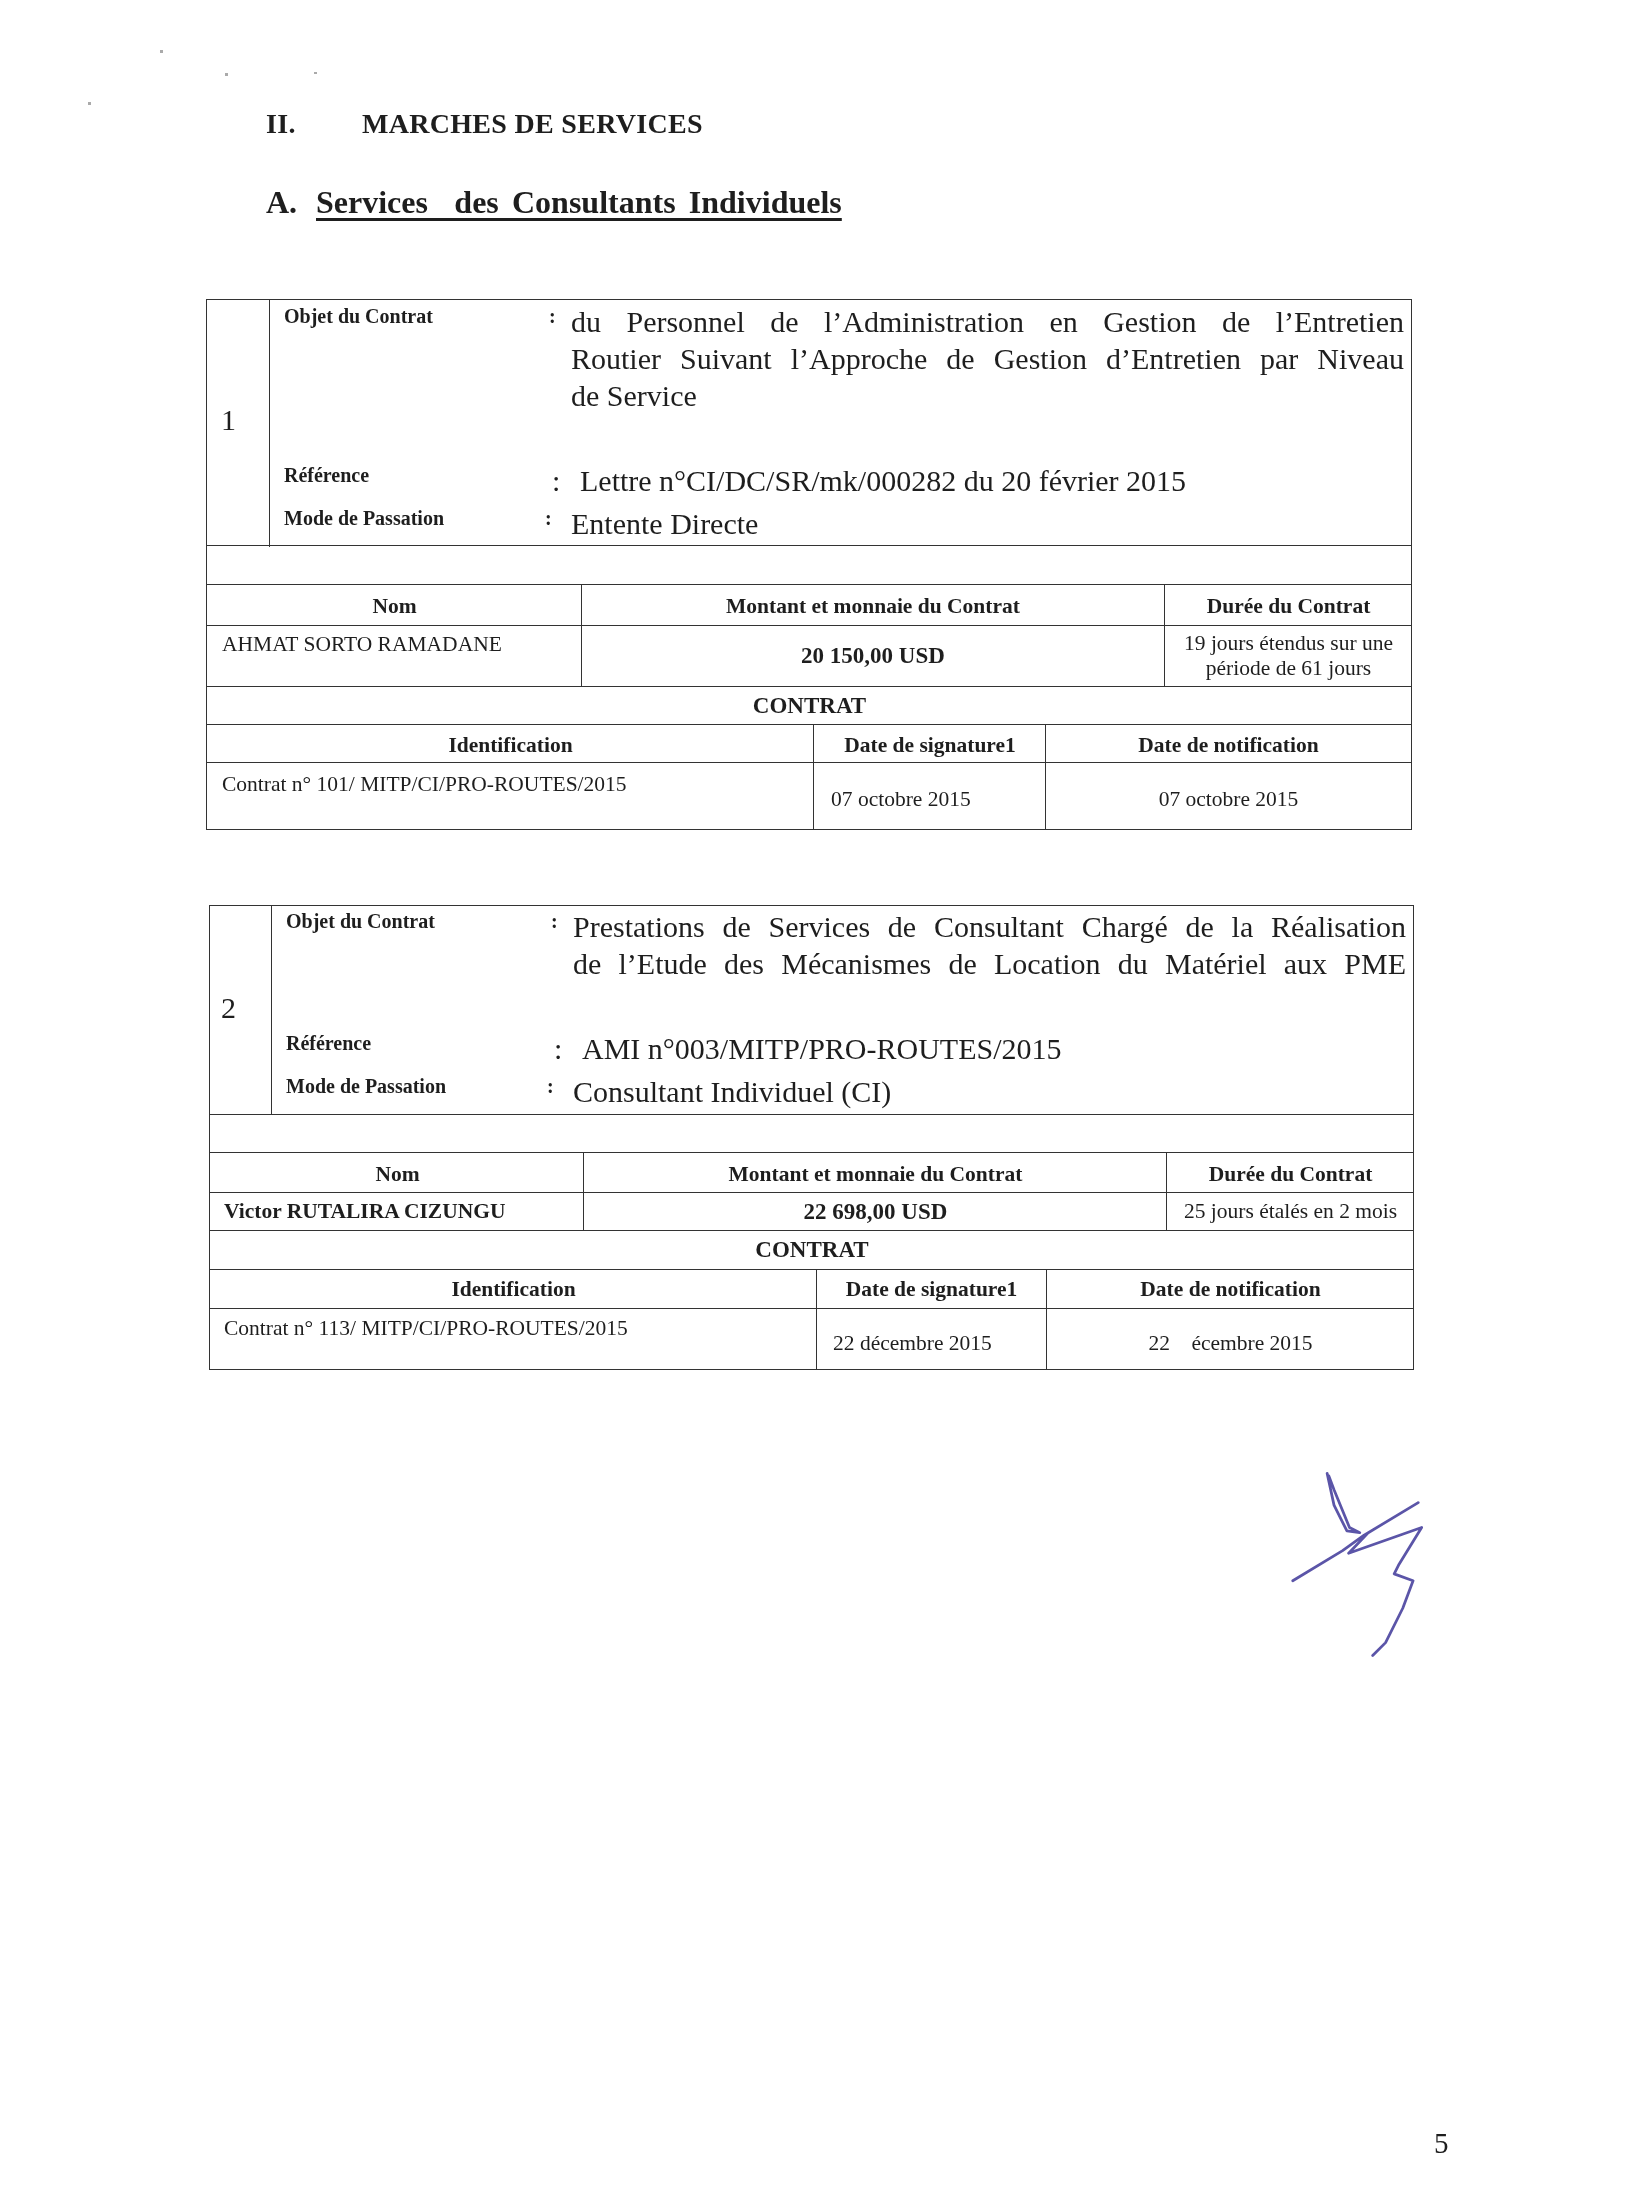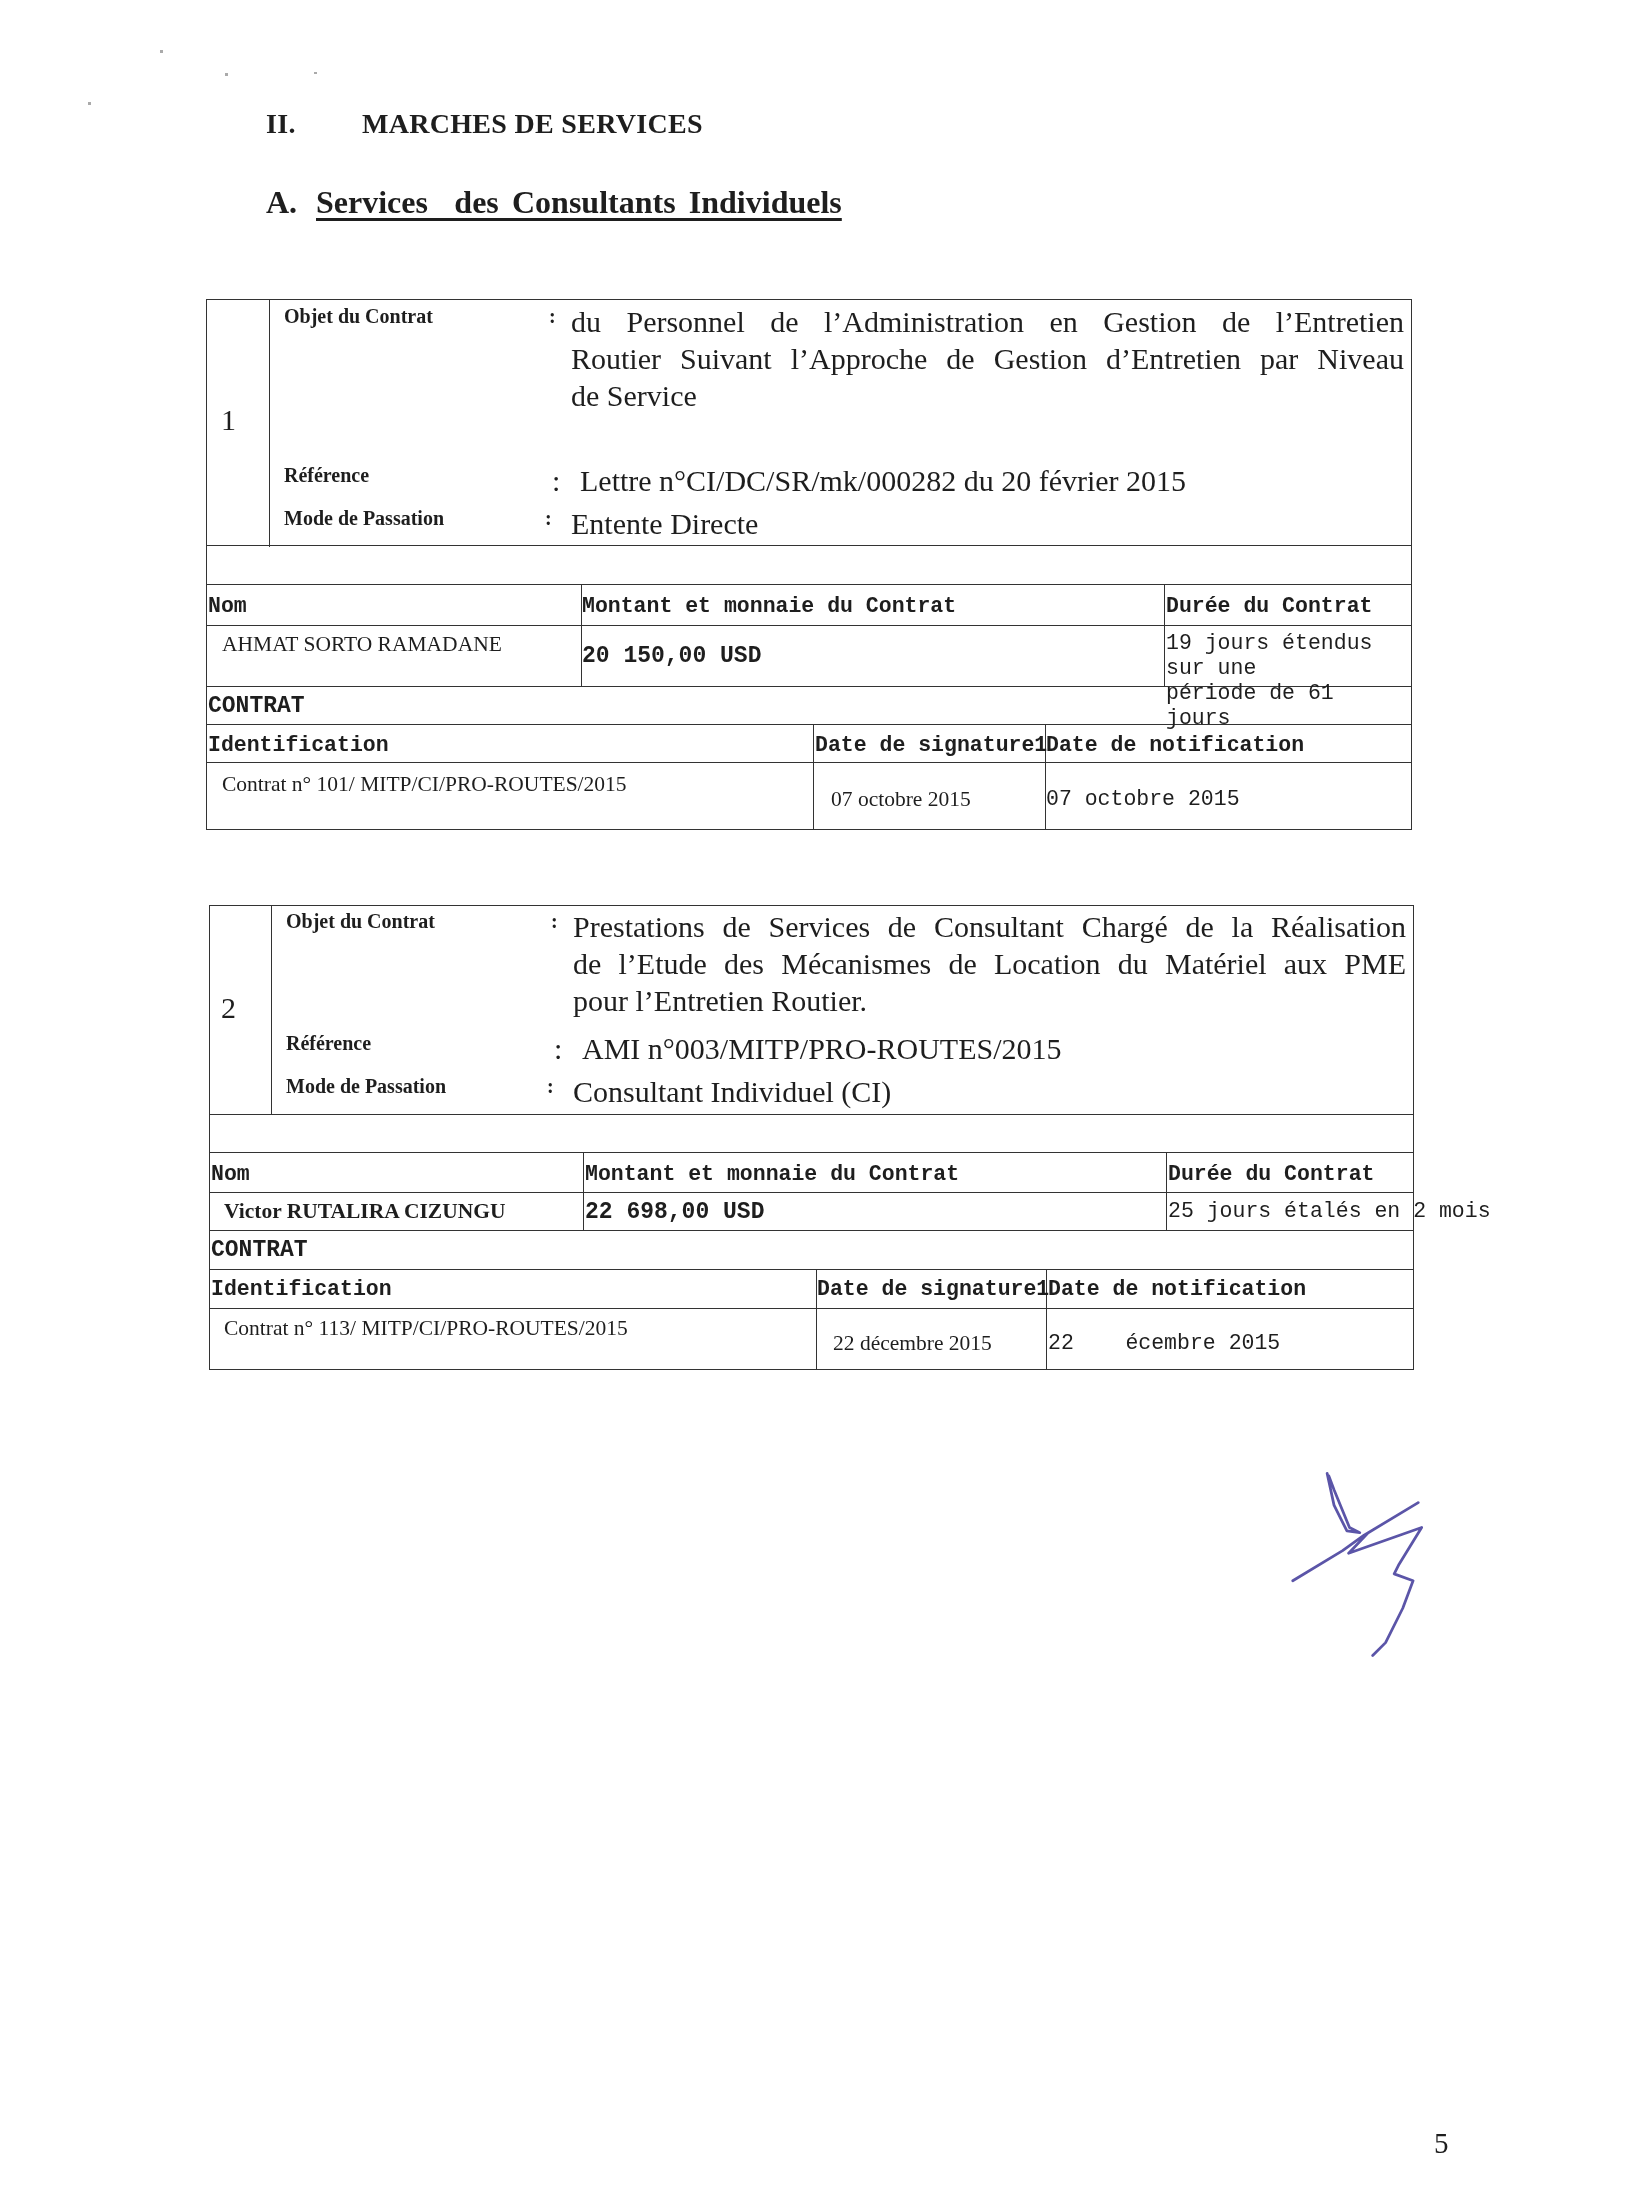--- a/index.html
+++ b/index.html
@@ -16,21 +16,21 @@
   .hline { position: absolute; height: 0; border-top: 1.7px solid #333; }
   .vline { position: absolute; width: 0; border-left: 1.7px solid #333; }
   .t { position: absolute; white-space: nowrap; }
   .big { font-size: 30px; }
   .bigb { font-size: 20px; font-weight: bold; }
   .desc { font-size: 30px; line-height: 37px; text-align: justify; text-align-last: justify; }
   .desc .last { text-align-last: left; display: block; }
   .sm { font-size: 21.5px; }
   .smb { font-size: 21.5px; font-weight: bold; }
   .mid { font-size: 23px; font-weight: bold; }
-  .center { text-align: left; font-family: Liberation Mono, monospace; }
+  .center { text-align: center; }
   .sig { position: absolute; left: 1248px; top: 1445px; width: 215px; height: 232px; }
   .pagenum { left: 1434px; top: 2127px; font-size: 29px; }
   .speck { position: absolute; width: 3.4px; height: 1.7px; background: #aaa; }
 </style>
 </head>
 <body>
 
 <div class="speck" style="left:160px;top:50px;width:2.6px;height:2.6px;"></div>
 <div class="speck" style="left:225px;top:73px;width:2.6px;height:2.6px;"></div>
 <div class="speck" style="left:314px;top:72px;width:3.4px;height:1.7px;"></div>
@@ -111,21 +111,20 @@
   <div class="vline" style="left:816px;top:1269px;height:101px;"></div>
   <div class="vline" style="left:1046px;top:1269px;height:101px;"></div>
 
   <div class="t big" style="left:221px;top:991px;">2</div>
 
   <div class="t bigb" style="left:286px;top:910px;">Objet du Contrat</div>
   <div class="t bigb" style="left:551px;top:910px;">:</div>
   <div class="abs desc" style="left:573px;top:908px;width:833px;">
     <span style="display:block">Prestations de Services de Consultant Chargé de la Réalisation</span>
     <span style="display:block">de l’Etude des Mécanismes de Location du Matériel aux PME</span>
-    <span class="last">pour l’Entretien Routier.</span>
   </div>
 
   <div class="t bigb" style="left:286px;top:1032px;">Référence</div>
   <div class="t big" style="left:554px;top:1032px;">:</div>
   <div class="t big" style="left:582px;top:1032px;">AMI n°003/MITP/PRO-ROUTES/2015</div>
 
   <div class="t bigb" style="left:286px;top:1075px;">Mode de Passation</div>
   <div class="t bigb" style="left:547px;top:1075px;">:</div>
   <div class="t big" style="left:573px;top:1075px;">Consultant Individuel (CI)</div>
 

